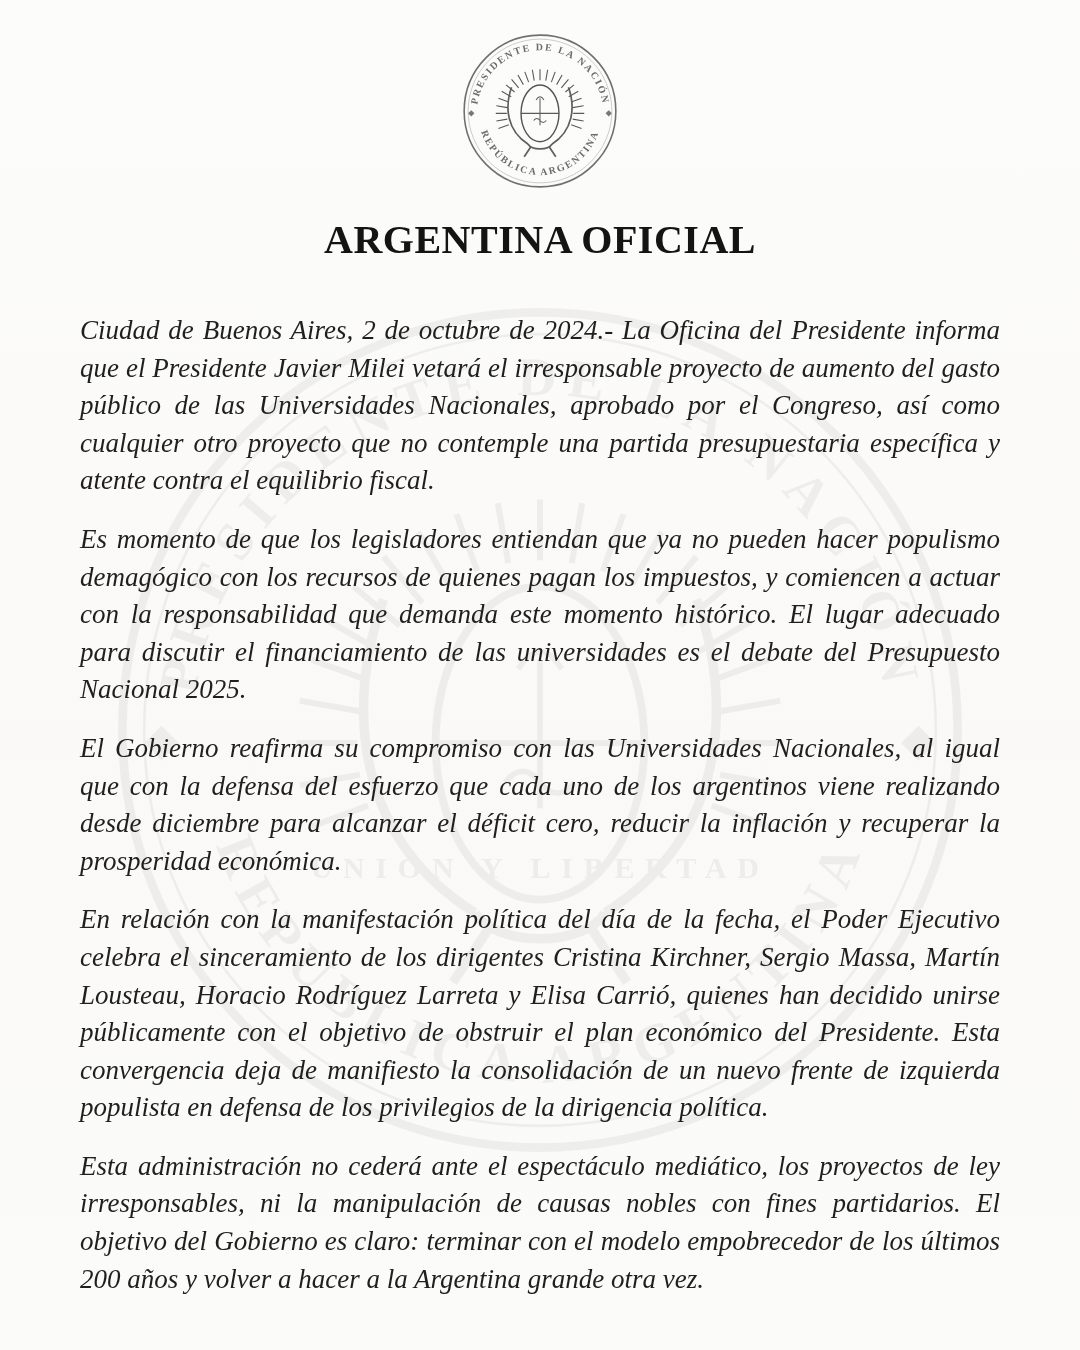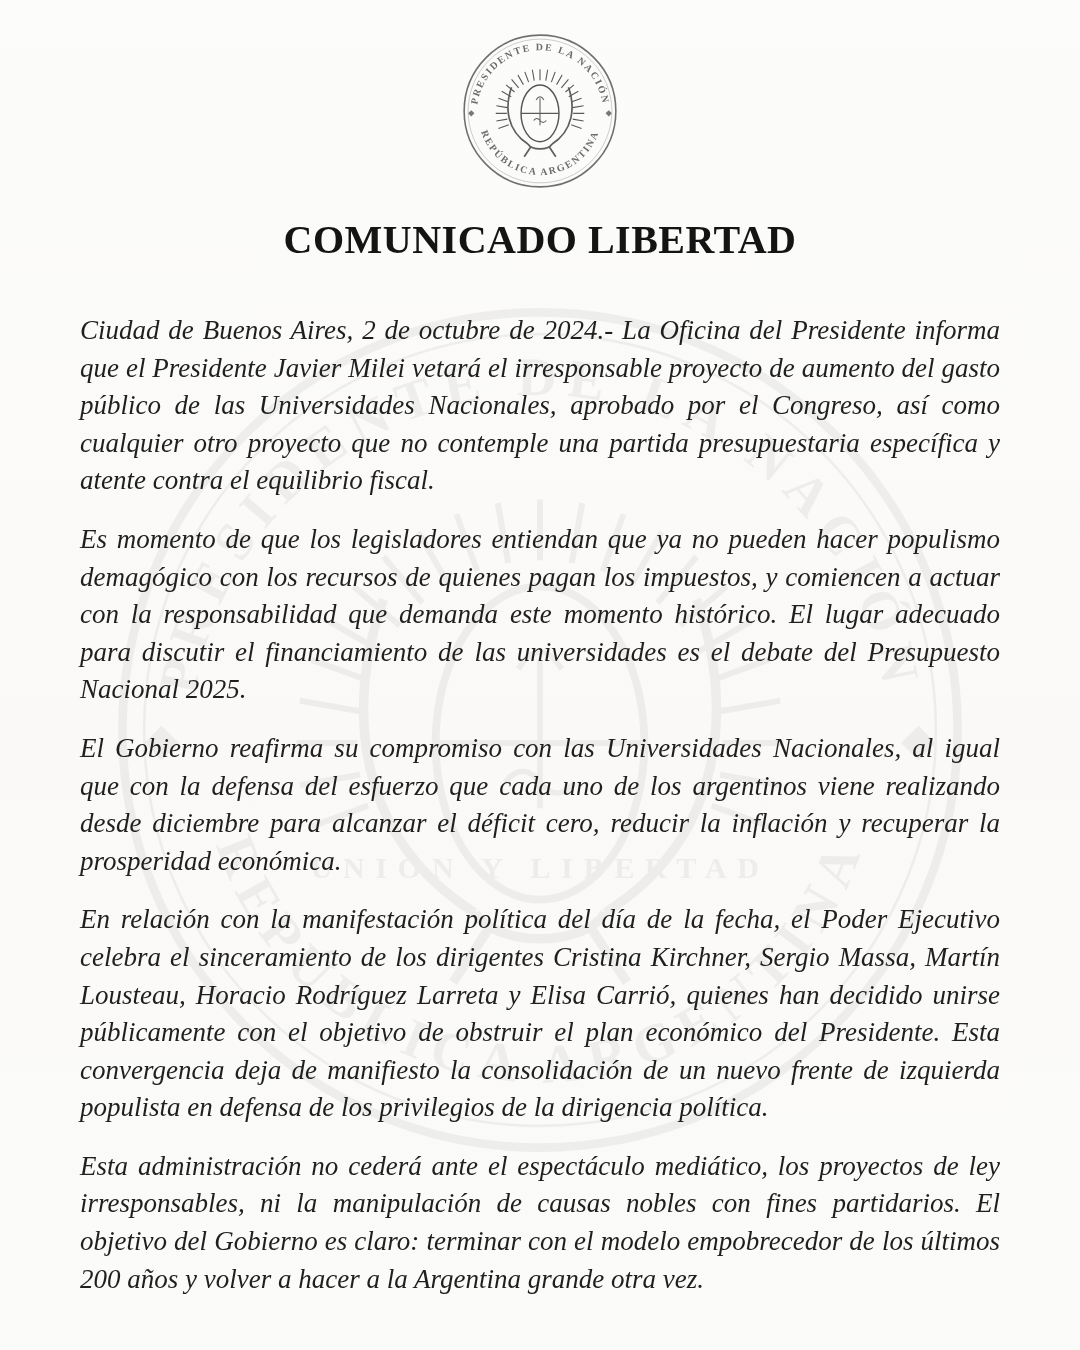--- a/index.html
+++ b/index.html
@@ -64,21 +64,21 @@
       <text class="seal-text" font-size="12.5" fill="#6b6b6b">
         <textPath href="#arcBottom" startOffset="50%" text-anchor="middle">REPÚBLICA ARGENTINA</textPath>
       </text>
       <path d="M13 99 L17 103 L13 107 L9 103 Z M187 99 L191 103 L187 107 L183 103 Z" fill="#777"></path>
       <path fill="none" stroke="#5a5a5a" stroke-width="1.4" d="M60.5 117.4 L47.4 122.2 M58.6 110.3 L44.8 112.7 M58 103 L44 103 M58.6 95.7 L44.8 93.3 M60.5 88.6 L47.4 83.8 M63.6 82 L51.5 75 M67.8 76 L57.1 67 M73 70.8 L64 60.1 M79 66.6 L72 54.5 M85.6 63.5 L80.8 50.4 M92.7 61.6 L90.3 47.8 M100 61 L100 47 M107.3 61.6 L109.7 47.8 M114.4 63.5 L119.2 50.4 M121 66.6 L128 54.5 M127 70.8 L136 60.1 M132.2 76 L142.9 67 M136.4 82 L148.5 75 M139.5 88.6 L152.6 83.8 M141.4 95.7 L155.2 93.3 M142 103 L156 103 M141.4 110.3 L155.2 112.7 M139.5 117.4 L152.6 122.2"></path>
       <ellipse cx="100" cy="103" rx="24" ry="36" fill="none" stroke="#555" stroke-width="1.8"></ellipse>
       <path d="M76 103 L124 103 M100 84 L100 118 M95 86 Q100 78 105 86 M92 112 q4 -5 8 0 q4 5 8 0" fill="none" stroke="#5a5a5a" stroke-width="1.3"></path>
       <path d="M64 70 C 55 95, 58 125, 85 142 M136 70 C 145 95, 142 125, 115 142 M85 142 C 90 150, 110 150, 115 142 M88 146 L80 158 M112 146 L120 158" fill="none" stroke="#5f5f5f" stroke-width="2.2"></path>
     </svg>
 
-    <h1 class="title">COMUNICADO LIBERTAD</h1>
+    <h1 class="title">ARGENTINA OFICIAL</h1>
   </div>
 
   <div class="body">
     <p>Ciudad de Buenos Aires, 2 de octubre de 2024.- La Oficina del Presidente informa que el Presidente Javier Milei vetará el irresponsable proyecto de aumento del gasto público de las Universidades Nacionales, aprobado por el Congreso, así como cualquier otro proyecto que no contemple una partida presupuestaria específica y atente contra el equilibrio fiscal.</p>
     <p>Es momento de que los legisladores entiendan que ya no pueden hacer populismo demagógico con los recursos de quienes pagan los impuestos, y comiencen a actuar con la responsabilidad que demanda este momento histórico. El lugar adecuado para discutir el financiamiento de las universidades es el debate del Presupuesto Nacional 2025.</p>
     <p>El Gobierno reafirma su compromiso con las Universidades Nacionales, al igual que con la defensa del esfuerzo que cada uno de los argentinos viene realizando desde diciembre para alcanzar el déficit cero, reducir la inflación y recuperar la prosperidad económica.</p>
     <p>En relación con la manifestación política del día de la fecha, el Poder Ejecutivo celebra el sinceramiento de los dirigentes Cristina Kirchner, Sergio Massa, Martín Lousteau, Horacio Rodríguez Larreta y Elisa Carrió, quienes han decidido unirse públicamente con el objetivo de obstruir el plan económico del Presidente. Esta convergencia deja de manifiesto la consolidación de un nuevo frente de izquierda populista en defensa de los privilegios de la dirigencia política.</p>
     <p>Esta administración no cederá ante el espectáculo mediático, los proyectos de ley irresponsables, ni la manipulación de causas nobles con fines partidarios. El objetivo del Gobierno es claro: terminar con el modelo empobrecedor de los últimos 200 años y volver a hacer a la Argentina grande otra vez.</p>
   </div>
 

